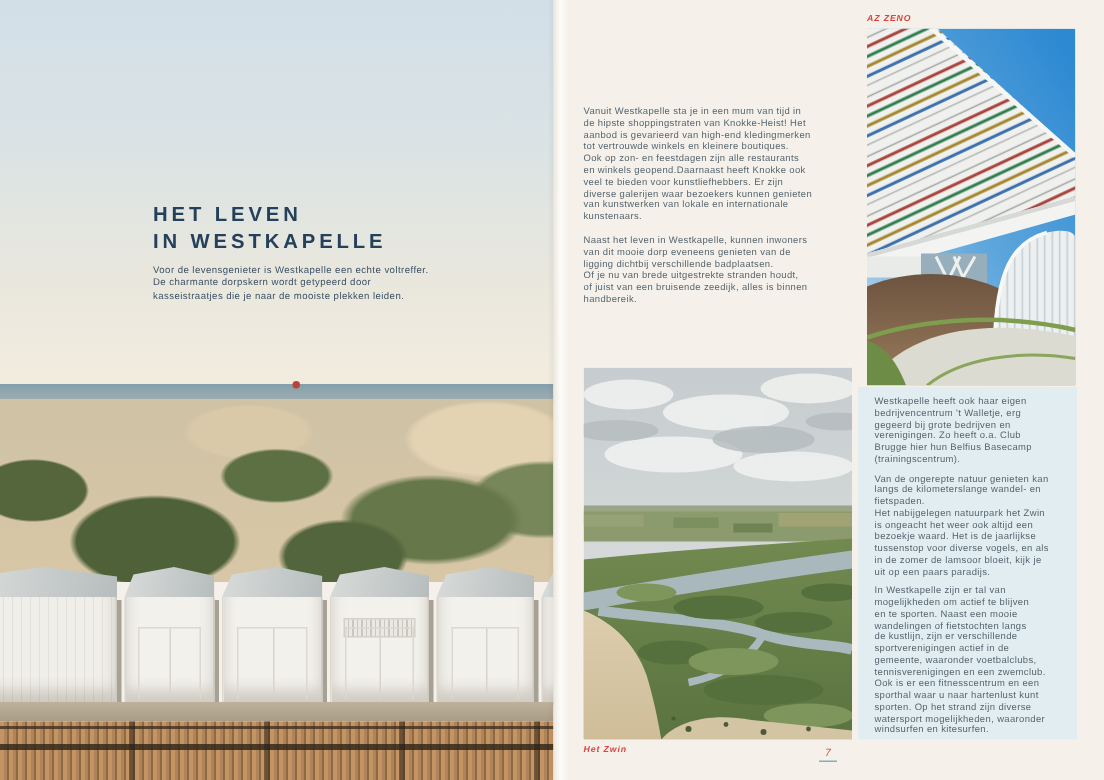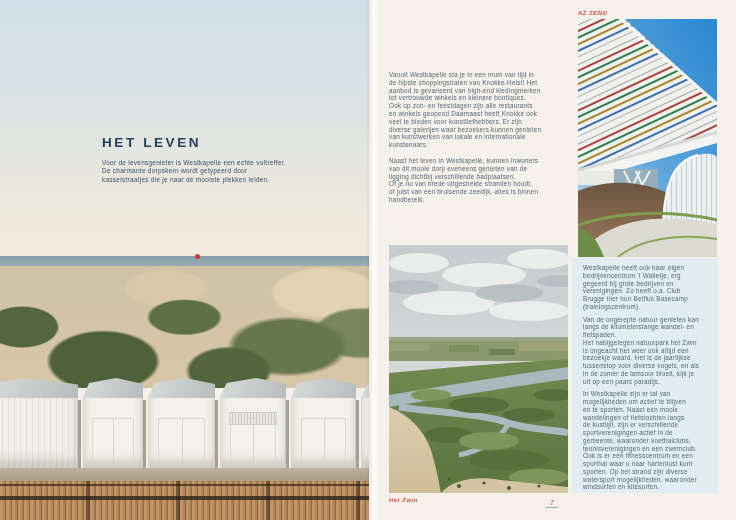--- a/index.html
+++ b/index.html
@@ -127,21 +127,21 @@
           </div>
         <div class="hut">
             <div class="roof"></div>
             <div class="body"></div>
           </div>
       </div>
       <div class="walkway"></div>
       <div class="fence"></div>
     </div>
     <div class="title-block">
-      <h1><span>HET LEVEN</span><br></h1>
+      <h1><span>HET LEVEN</span><br><span>IN WESTKAPELLE</span></h1>
       <p class="intro">Voor de levensgenieter is Westkapelle een echte voltreffer.
 De charmante dorpskern wordt getypeerd door
 kasseistraatjes die je naar de mooiste plekken leiden.</p>
     </div>
   </section>
 
   <div class="gutter"></div>
 
   <section>
 

